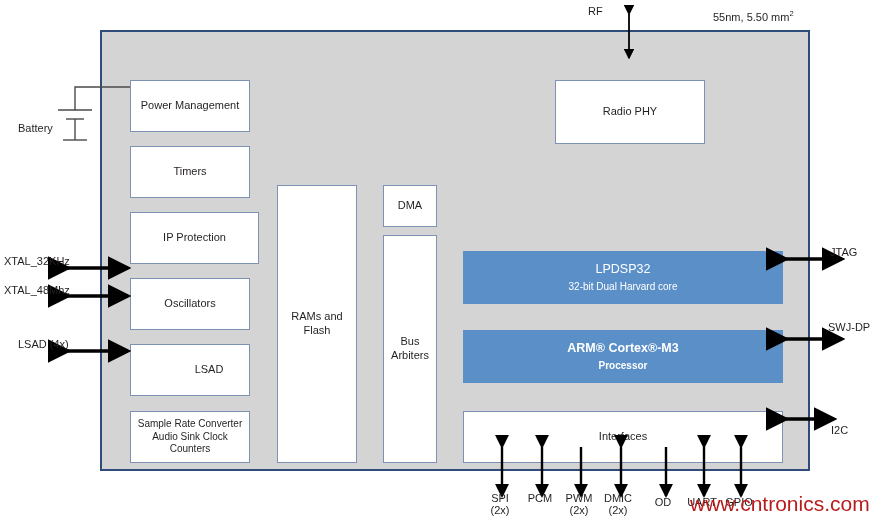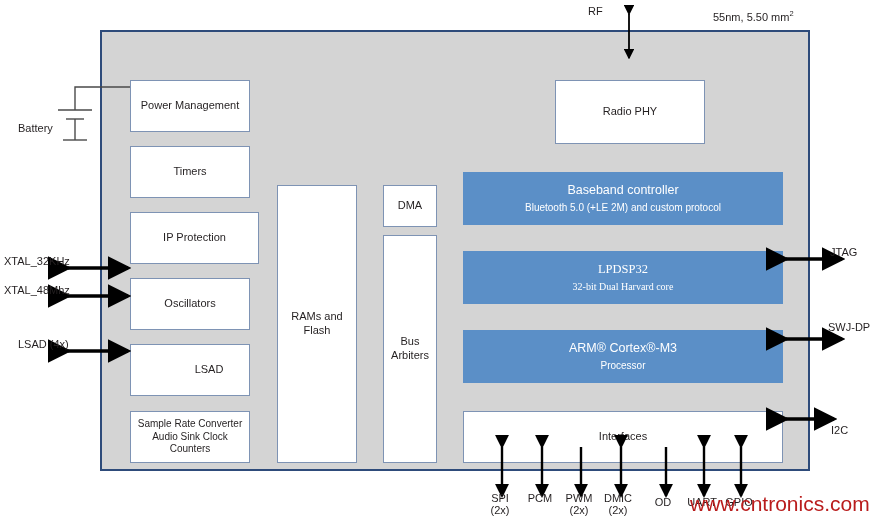--- a/index.html
+++ b/index.html
@@ -130,31 +130,27 @@
 
   <div class="block white" style="left:383px;top:216px;width:54px;height:228px;">
     <span class="t-main">Bus</span>
     <span class="t-main">Arbiters</span>
   </div>
 
   <div class="block white" style="left:555px;top:61px;width:150px;height:64px;">
     <span class="t-main">Radio PHY</span>
   </div>
 
-  <div class="block blue" style="left:463px;top:153px;width:320px;height:53px;">
-    <span class="t-bigblue">Baseband controller</span>
-    <span class="t-subblue" style="margin-top:3px;">Bluetooth 5.0 (+LE 2M) and custom protocol</span>
-  </div>
-
-  <div class="block blue" style="left:463px;top:232px;width:320px;height:53px;font-family:Liberation Serif, serif;">
+
+  <div class="block blue" style="left:463px;top:232px;width:320px;height:53px;">
     <span class="t-bigblue">LPDSP32</span>
     <span class="t-subblue" style="margin-top:3px;">32-bit Dual Harvard core</span>
   </div>
 
-  <div class="block blue" style="left:463px;top:311px;width:320px;height:53px;">
+  <div class="block blue" style="left:463px;top:311px;width:320px;height:53px;font-weight:bold;">
     <span class="t-bigblue">ARM® Cortex®-M3</span>
     <span class="t-subblue" style="margin-top:3px;">Processor</span>
   </div>
 
   <div class="block white" style="left:463px;top:392px;width:320px;height:52px;">
     <span class="t-main">Interfaces</span>
   </div>
 
   <svg class="wires" width="876" height="524" viewBox="0 0 876 524">
     <defs>

